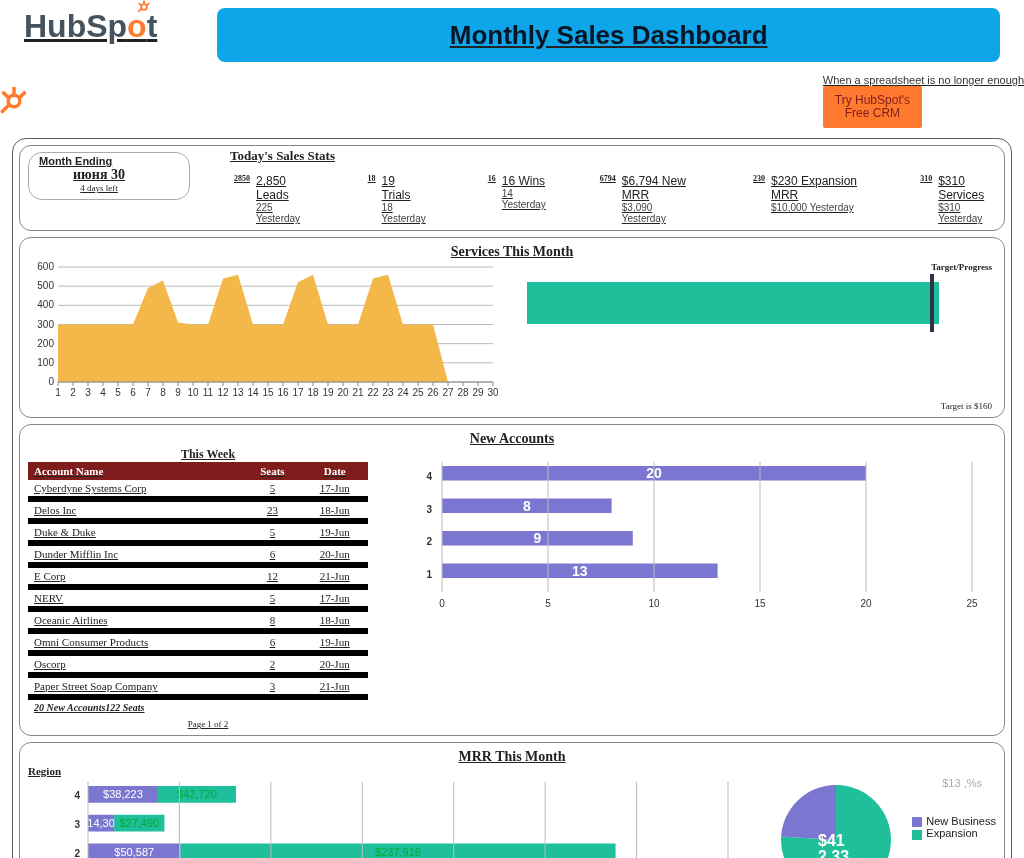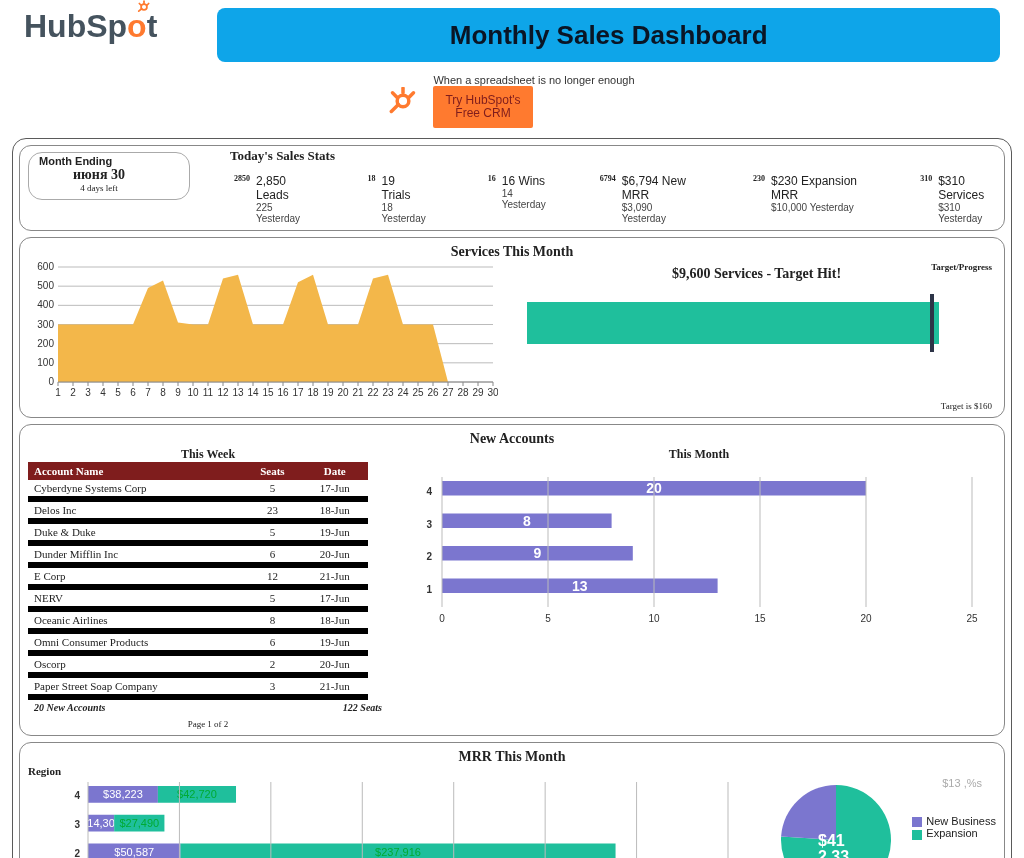--- a/index.html
+++ b/index.html
@@ -1,30 +1,30 @@
 <!DOCTYPE html>
 <html><head>
 <meta charset="utf-8">
 <style>
   html, body { margin:0; padding:0; background:#fff; font-family: Arial, Helvetica, sans-serif; color:#222; }
-  .page { width:1024px; height:858px; position:relative; box-sizing:border-box; }
+  .page { width:1024px; height:858px; position:relative; box-sizing:border-box;text-decoration:underline; }
 
   
   .top { display:flex; align-items:flex-start; padding:8px 24px 0 24px; }
   .logo { display:flex; align-items:center; font-size:32px; font-weight:800; color:#45535e; }
   .logo .accent { color:#ff7a2f; position:relative; }
   .logo .sprocket { position:absolute; top:-8px; left:10px; width:14px; height:14px; }
   .title-banner {
     margin-left:60px; flex:1;
     background:#0ea5e9; border-radius:8px; height:54px;
     display:flex; align-items:center; justify-content:center;
   }
   .title-banner span { color:#0a1525; font-size:26px; font-weight:700; }
 
-  .promo { display:flex; align-items:center; justify-content:center; gap:16px; margin-top:12px; }
+  .promo { display:flex; align-items:center; justify-content:space-between; gap:16px; margin-top:12px; }
   .promo .sprock-icon { width:28px; height:28px; }
   .promo .tagline { font-size:11px; color:#333; }
   .promo .cta {
     background:#ff7a2f; color:#7f1d1d; border:none; font-size:12px;
     padding:8px 12px; border-radius:2px; line-height:1.1; cursor:pointer;
   }
 
   
   .board {
     margin:10px 12px 0 12px; border:1px solid #5a5a5a; border-radius:14px;
@@ -71,21 +71,21 @@
   
   .na-row { display:flex; gap:14px; }
   .na-title { text-align:center; font-family:"Times New Roman", serif; font-weight:700; font-size:14px; }
   .subhead { text-align:center; font-family:"Times New Roman", serif; font-weight:700; font-size:12px; }
 
   table.accounts { border-collapse:collapse; width:340px; font-size:11px; }
   table.accounts thead th { background:#7f1d1d; color:#fff; font-family:"Times New Roman", serif; font-weight:700; padding:3px 6px; text-align:left; }
   table.accounts thead th:nth-child(2), table.accounts thead th:nth-child(3) { text-align:center; }
   table.accounts tbody td { border-bottom:6px solid #000000; padding:2px 6px; font-family:"Times New Roman", serif; }
   table.accounts tbody td:nth-child(2), table.accounts tbody td:nth-child(3) { text-align:center; }
-  .tbl-foot { display:flex; justify-content:space-between; font-family:"Times New Roman", serif; font-style:italic; font-size:10px; font-weight:700; padding:2px 6px; }
+  .tbl-foot { display:flex; font-family:"Times New Roman", serif; font-style:italic; font-size:10px; font-weight:700; padding:2px 6px; }
   .tbl-page { text-align:center; font-family:"Times New Roman", serif; font-size:9px; margin-top:4px; }
 
   
   .mrr-row { display:flex; gap:10px; }
   .mrr-title { text-align:center; font-family:"Times New Roman", serif; font-weight:700; font-size:14px; }
   .region-lbl { font-family:"Times New Roman", serif; font-weight:700; font-size:11px; }
   .legend { font-size:11px; }
   .lg-sw { display:inline-block; width:10px; height:10px; margin-right:4px; vertical-align:middle; }
 </style>
 </head>
@@ -266,21 +266,20 @@
               <line x1="435" y1="120" x2="435" y2="124" class="axis"></line>
               <text x="435" y="134" text-anchor="middle" class="tick">28</text>
               <line x1="450" y1="120" x2="450" y2="124" class="axis"></line>
               <text x="450" y="134" text-anchor="middle" class="tick">29</text>
               <line x1="465" y1="120" x2="465" y2="124" class="axis"></line>
               <text x="465" y="134" text-anchor="middle" class="tick">30</text>
             </svg>
         </div>
         <div class="chart-right">
           <span class="target-note">Target/Progress</span>
-          <div class="target-label">$9,600 Services - Target Hit!</div>
           <div class="target-bar-wrap">
             <div class="target-bar" id="target-bar" style="width: 411.84px;"></div>
             <div class="target-tick" id="target-tick" style="left: 403.26px;"></div>
           </div>
           <span class="target-bot">Target is $160</span>
         </div>
       </div>
     </div>
 
     <div class="panel">
@@ -349,21 +348,20 @@
                 </tr>
               </tbody>
           </table>
           <div class="tbl-foot">
             <span>20 New Accounts</span>
             <span>122 Seats</span>
           </div>
           <div class="tbl-page">Page 1 of 2</div>
         </div>
         <div style="flex:1">
-          <div class="subhead">This Month</div>
           <svg id="na-bars" width="590" height="170" viewBox="0 0 590 170">
               <rect x="40" y="19" width="424" height="14.5" fill="#7b76cf"></rect>
               <text x="252" y="31.25" text-anchor="middle" fill="#fff" font-size="14" font-weight="700">20</text>
               <text x="30" y="33.25" text-anchor="end" class="tick" font-weight="700">4</text>
               <rect x="40" y="51.5" width="169.6" height="14.5" fill="#7b76cf"></rect>
               <text x="124.8" y="63.75" text-anchor="middle" fill="#fff" font-size="14" font-weight="700">8</text>
               <text x="30" y="65.75" text-anchor="end" class="tick" font-weight="700">3</text>
               <rect x="40" y="84" width="190.79999999999998" height="14.5" fill="#7b76cf"></rect>
               <text x="135.39999999999998" y="96.25" text-anchor="middle" fill="#fff" font-size="14" font-weight="700">9</text>
               <text x="30" y="98.25" text-anchor="end" class="tick" font-weight="700">2</text>

